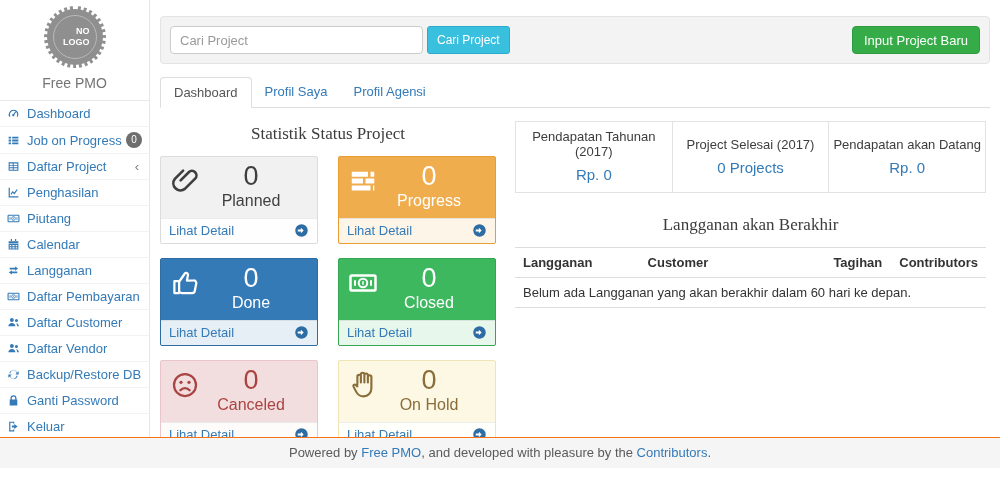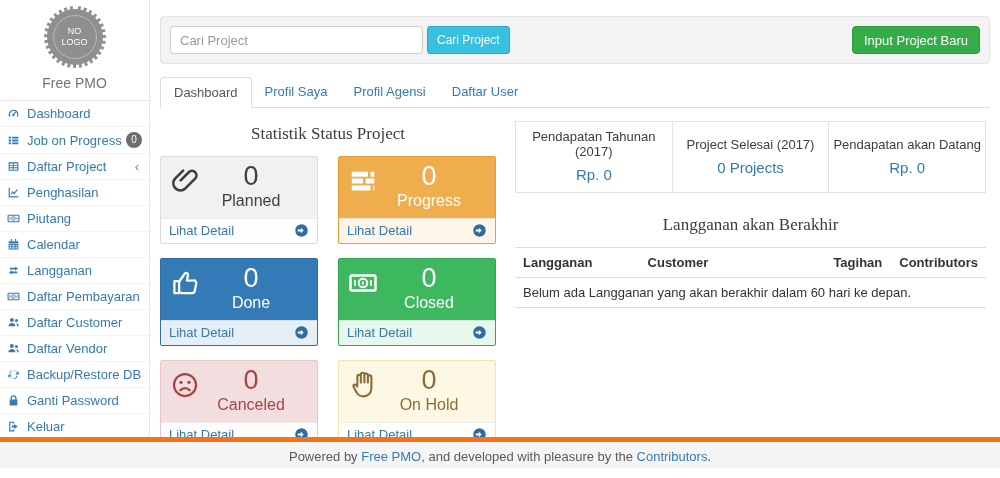--- a/index.html
+++ b/index.html
@@ -8,22 +8,22 @@
   a { text-decoration:none; }
 
   
   .sidebar { position:absolute; left:0; top:0; width:150px; background:#fff;
     border-right:1px solid #e7e7e7; padding-bottom:1px; }
   .logo-wrap { text-align:center; padding-top:6px; }
   .logo-circle { width:62px; height:62px; margin:0 auto; background:#8f8f8f;
     border:3px dotted #fff; border-radius:50%; display:flex; align-items:center; justify-content:center; }
   .logo-inner { width:44px; height:44px; border:1px solid #b9b9b9; border-radius:50%;
     display:flex; align-items:center; justify-content:center; }
-  .logo-inner span { color:#fff; font-size:9px; font-weight:normal; line-height:1.2;
-    text-align:center; width:30px; }
+  .logo-inner span { color:#fff; font-size:9px; font-weight:bold; line-height:1.2;
+    text-align:right; width:30px; }
   .brand { text-align:center; color:#747474; font-size:14px; margin:7px 0 9px; }
   .menu { border-top:1px solid #e9e9e9; }
   .menu-item { display:flex; align-items:center; padding:5px 7px; color:#337ab7;
     border-bottom:1px solid #f3f3f3; cursor:pointer; }
   .mi { width:15px; height:13px; margin-right:5px; flex:0 0 15px; color:#337ab7; }
   .mi svg { width:13px; height:13px; display:block; }
   .svg-ic { fill:currentColor; }
   .mbadge { margin-left:auto; background:#6e6e6e; color:#fff; min-width:16px; height:16px;
     border-radius:9px; font-size:10px; line-height:16px; text-align:center; padding:0 4px; }
   .mchev { margin-left:auto; color:#7d7d7d; font-size:13px; line-height:10px; padding-right:3px; }
@@ -78,21 +78,21 @@
   .stat-label { font-size:13px; color:#3d3d3d; }
   .stat-value { font-size:15px; color:#337ab7; margin-top:7px; cursor:pointer; display:inline-block; }
 
   .sub-table { width:100%; border-collapse:collapse; margin-top:10px; }
   .sub-table th { text-align:left; font-size:13px; color:#333; font-weight:bold;
     border-top:1px solid #ddd; border-bottom:1px solid #ddd; padding:7px 8px; }
   .sub-table td { font-size:13px; color:#333; border-bottom:1px solid #ddd; padding:7px 8px; }
 
   
   .page-footer { position:absolute; left:0; top:437px; width:1000px; height:31px;
-    background:#f5f5f5; border-top:5px solid #f97316; text-align:center;
+    background:#f5f5f5; border-top:1px solid #f97316; text-align:center;
     font-size:13px; color:#5a5a5a; padding-top:7px; }
   .page-footer a { color:#337ab7; cursor:pointer; }
   .defs { position:absolute; width:0; height:0; overflow:hidden; }
 </style>
 </head>
 <body>
 
 <svg class="defs" aria-hidden="true">
   <symbol id="i-tachometer" viewBox="0 0 24 24">
       <path d="M12 5a9 9 0 0 0-7.8 13.5l2-1.2A6.8 6.8 0 1 1 18 17.3l2 1.2A9 9 0 0 0 12 5zm4.8 4.6-1.6-1.1-3.2 4.3a2.2 2.2 0 1 0 1.7 1.2z"></path>
@@ -282,21 +282,20 @@
   <div class="well">
     <input class="search-input" type="text" placeholder="Cari Project" style="">
     <button class="btn btn-info">Cari Project</button>
     <button class="btn btn-success">Input Project Baru</button>
   </div>
 
   <div class="tabs">
     <div class="tab active">Dashboard</div>
     <div class="tab">Profil Saya</div>
     <div class="tab">Profil Agensi</div>
-    <div class="tab">Daftar User</div>
   </div>
 
   <div class="content">
 
     <div class="col-left">
       <h2 class="section-title">Statistik Status Project</h2>
       <div class="cards">
 
         <div class="card t-default">
           <div class="card-main">

